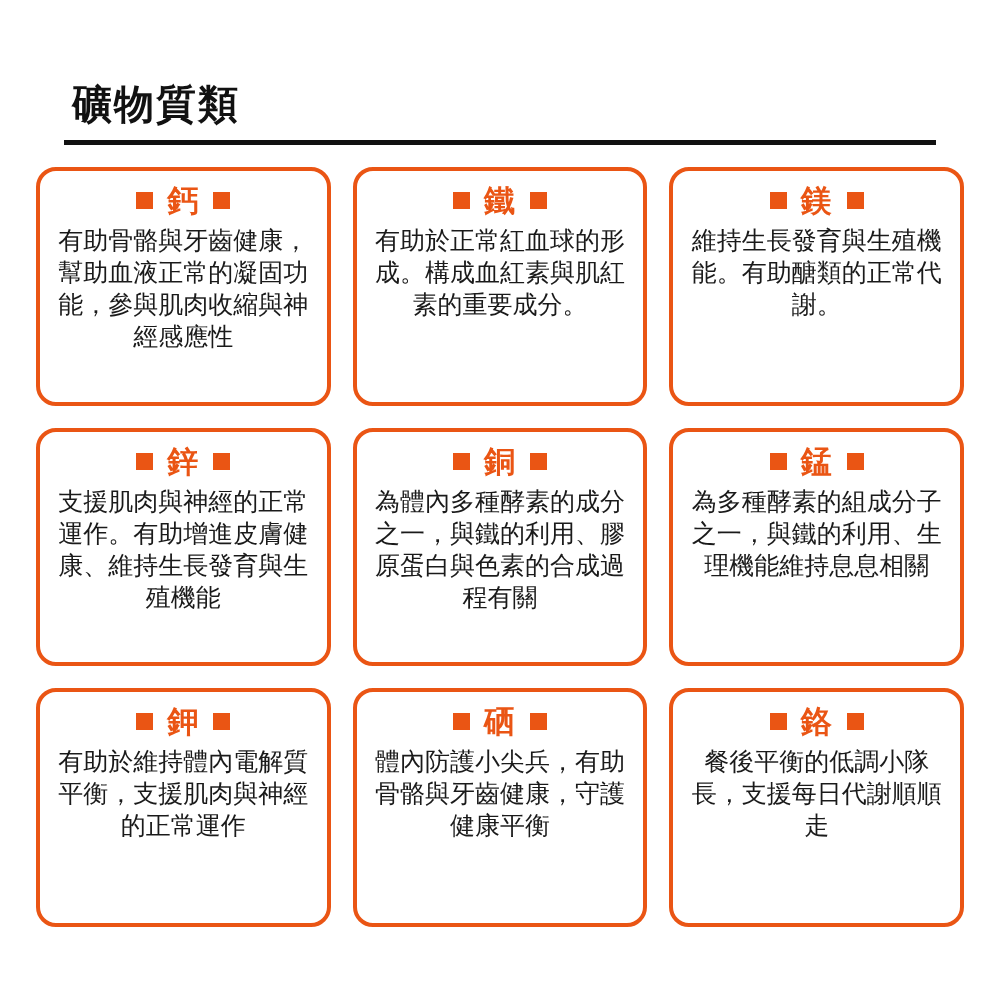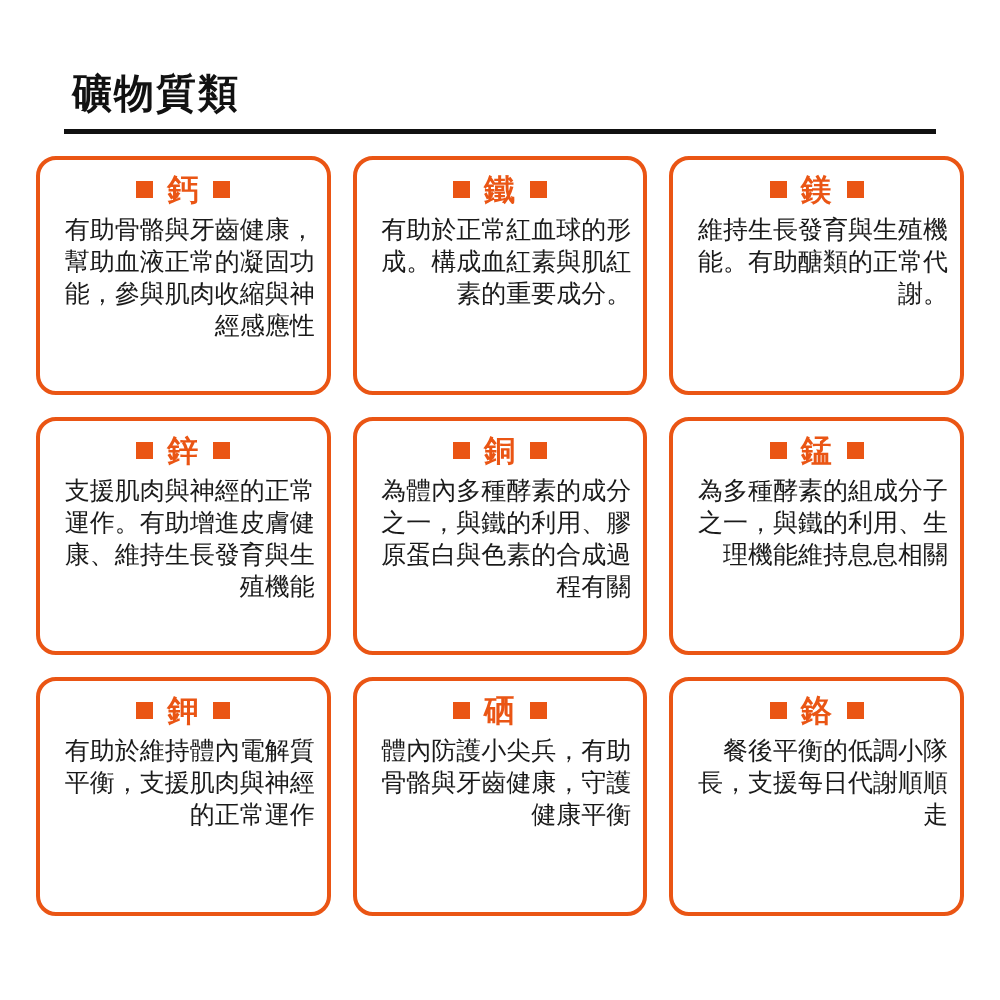--- a/index.html
+++ b/index.html
@@ -19,21 +19,21 @@
     height: 1000px;
     box-sizing: border-box;
     padding: 70px 36px 20px 36px;
     position: relative;
   }
   .page-title {
     font-size: 40px;
     font-weight: bold;
     color: #111111;
     letter-spacing: 2px;
-    margin: 1px 0 14px 36px;
+    margin: 12px 0 14px 36px;
     line-height: 1.1;
   }
   .title-rule {
     height: 5px;
     background: #111111;
     margin: 0 28px 22px 28px;
   }
   .grid {
     display: grid;
     grid-template-columns: repeat(3, 1fr);
@@ -69,21 +69,21 @@
     font-size: 31px;
     font-weight: bold;
     color: #ea5514;
     letter-spacing: 1px;
     line-height: 1;
   }
   .card-body {
     font-size: 25px;
     line-height: 1.28;
     color: #1a1a1a;
-    text-align: right;
+    text-align: center;
     letter-spacing: 0px;
     max-width: 290px;
   }
 </style>
 </head>
 <body>
 
 <div class="page">
 
   <h1 class="page-title">礦物質類</h1>

